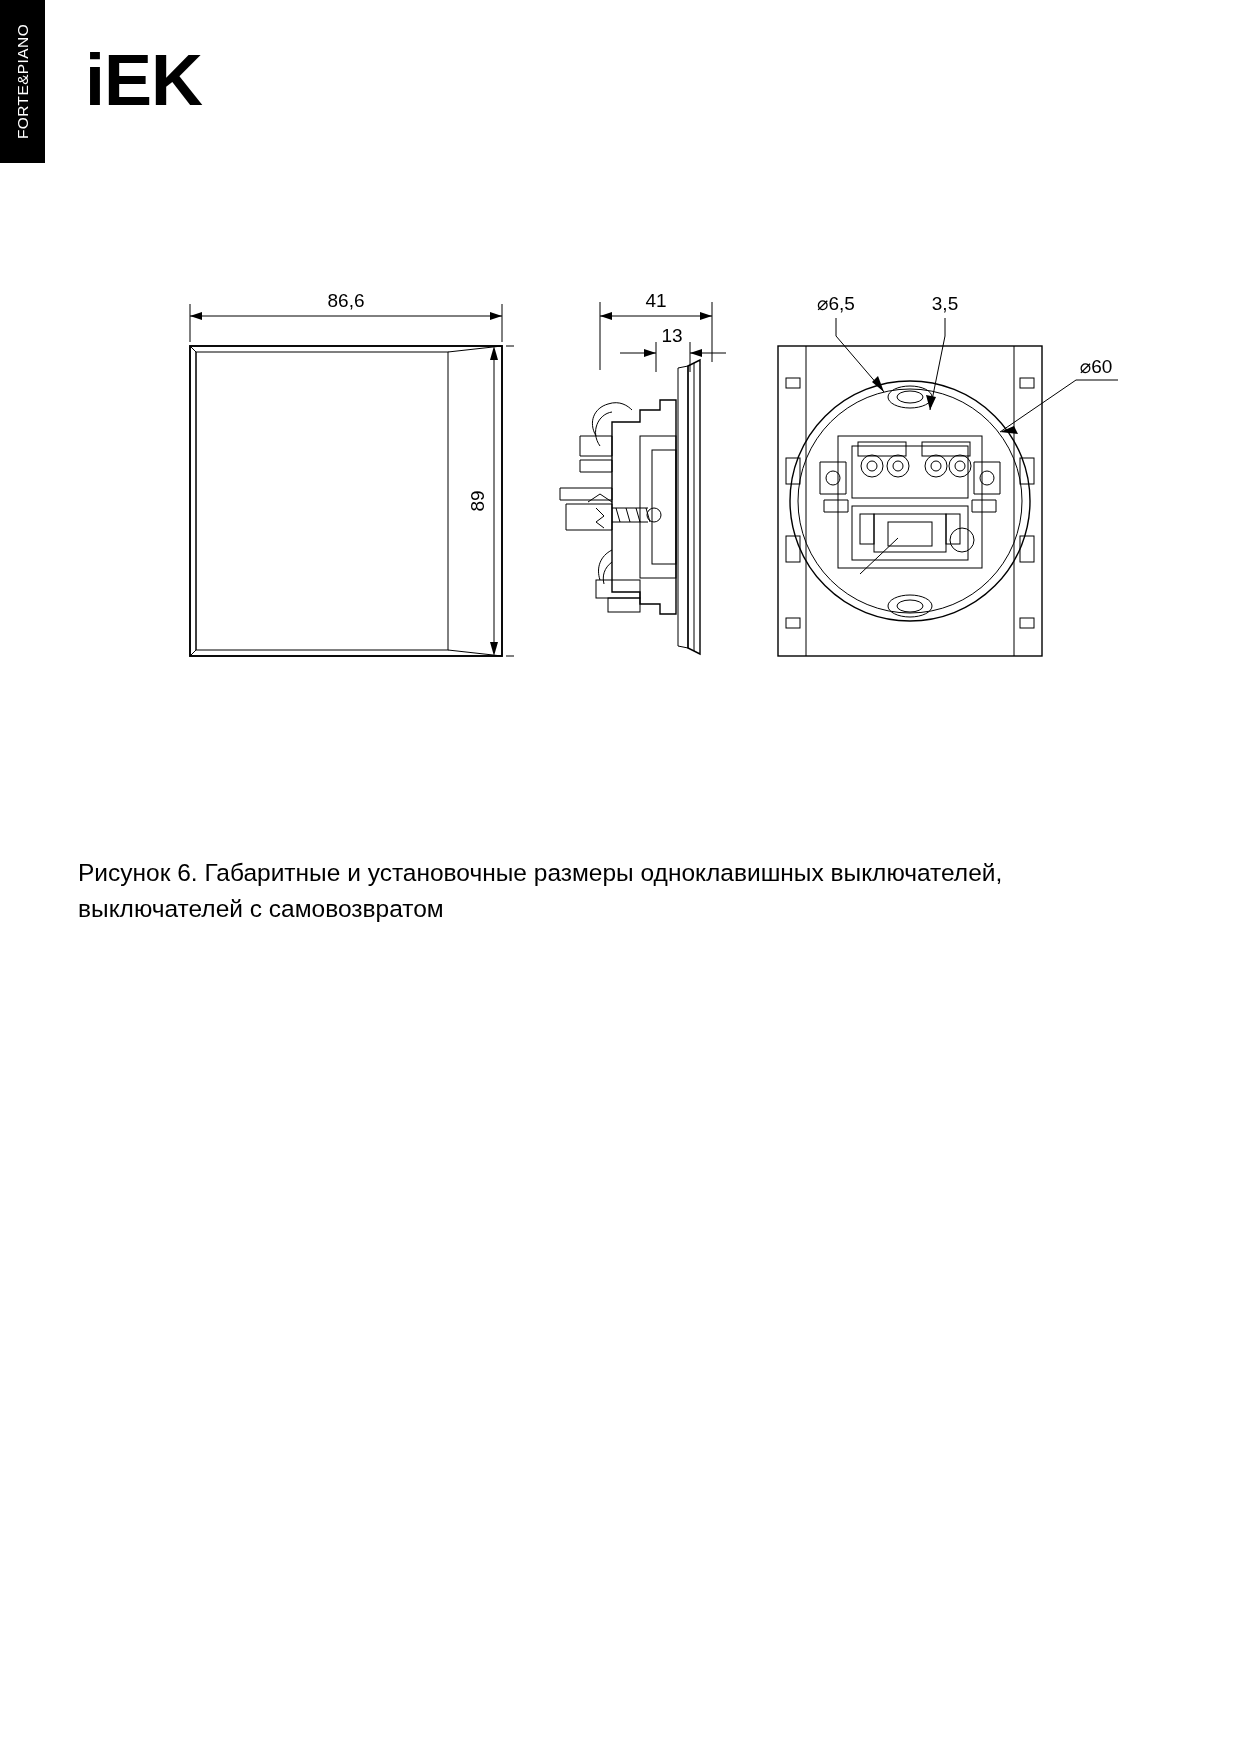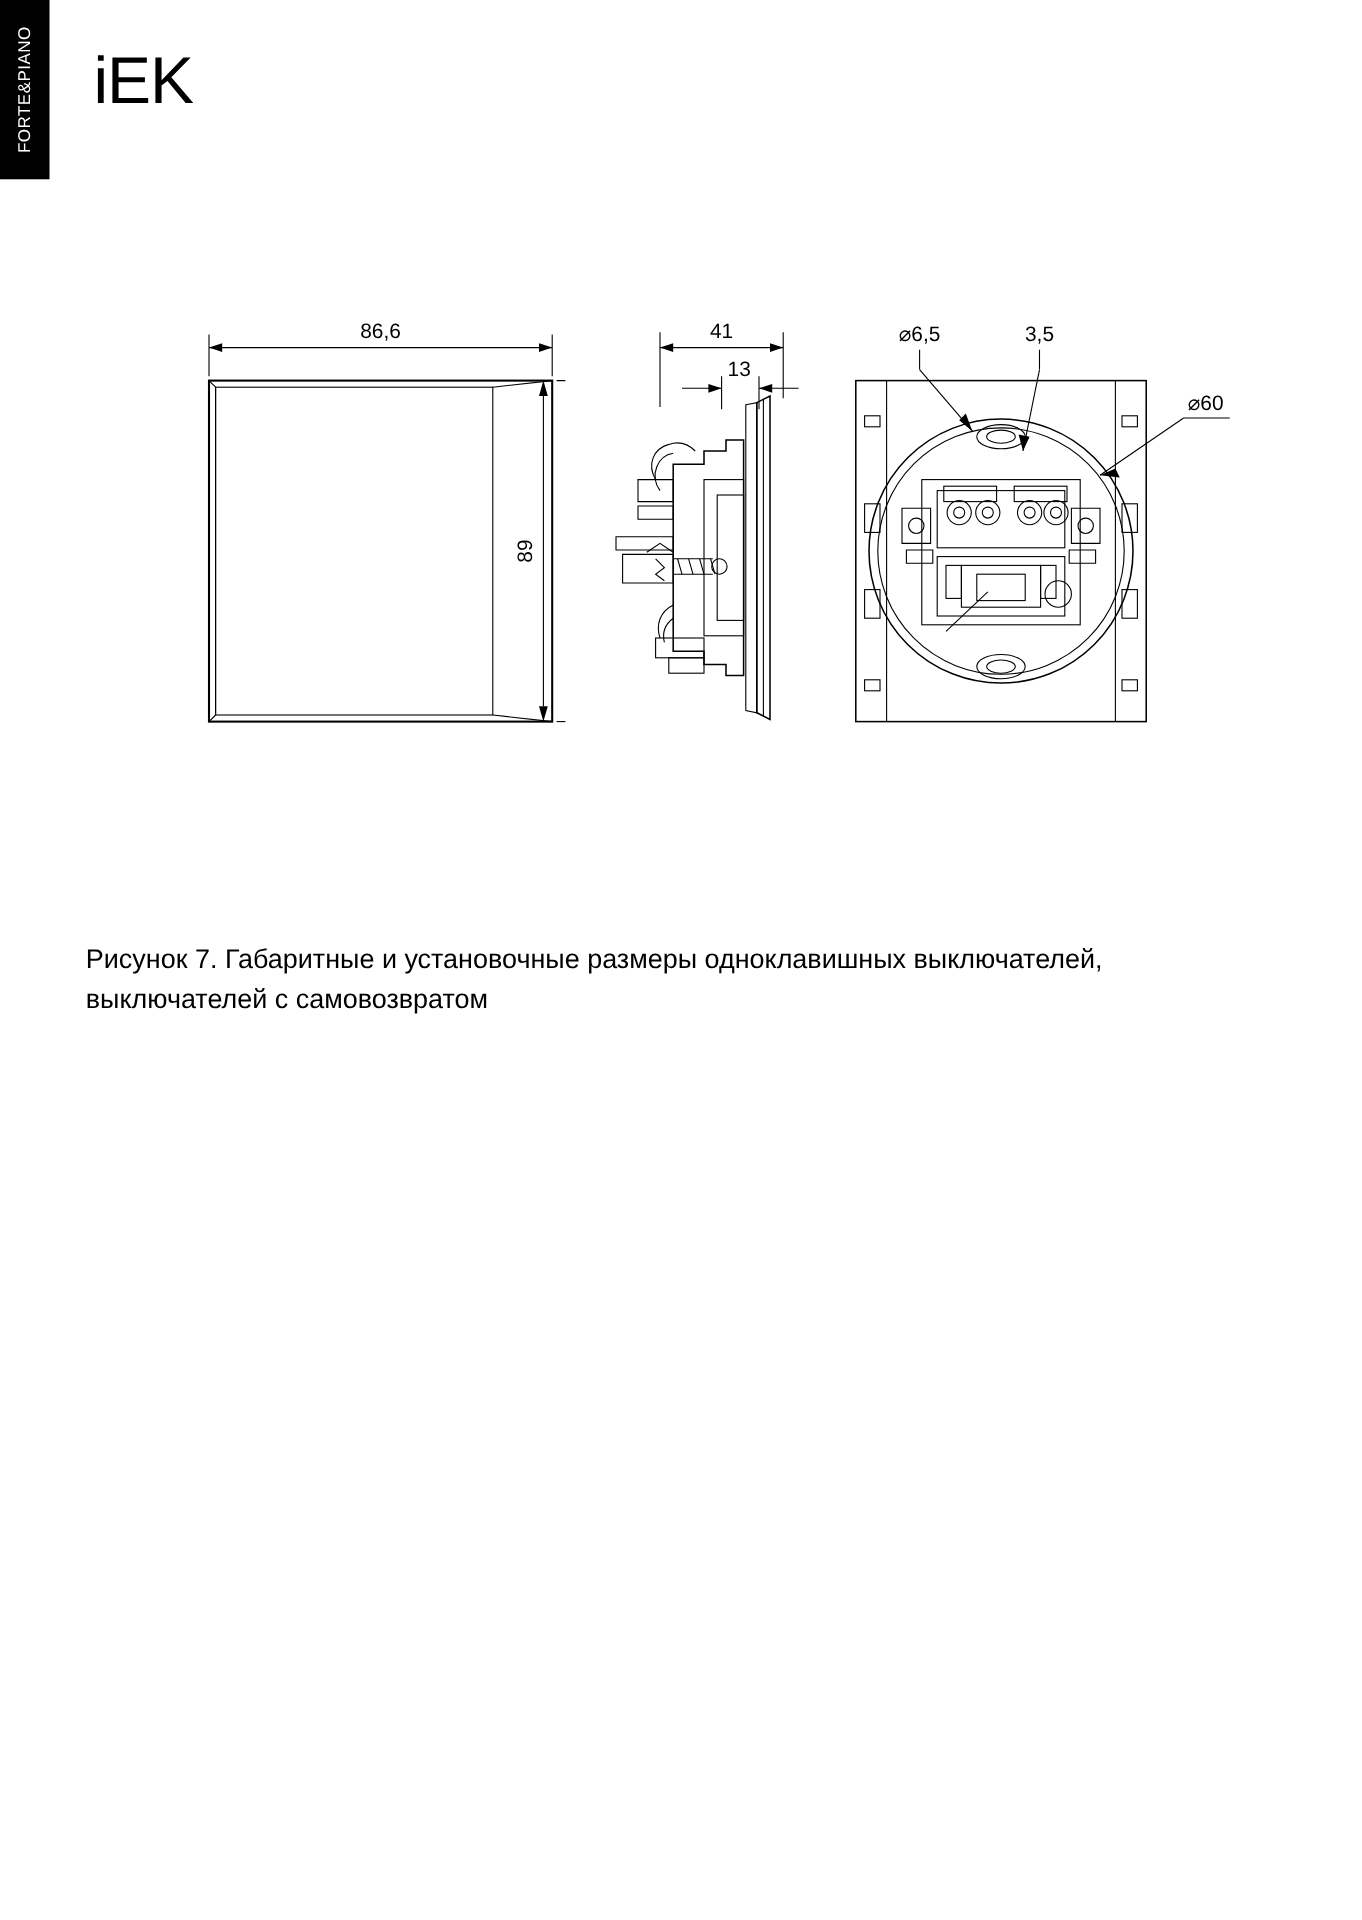--- a/index.html
+++ b/index.html
@@ -40,22 +40,22 @@
     display: flex;
     align-items: center;
     justify-content: center;
     font-weight: 400;
   }
 
   .logo {
     position: absolute;
     left: 85px;
     top: 44px;
-    font-size: 60px;
-    font-weight: 400;
+    font-size: 72px;
+    font-weight: 700;
     letter-spacing: -1px;
     line-height: 1;
     font-family: "Liberation Sans", sans-serif;
   }
 
   
   .figure {
     position: absolute;
     left: 0;
     top: 250px;
@@ -241,13 +241,13 @@
     <path d="M 1076 130 L 1000 182" class="ln thin"></path>
     <polygon points="1000,182 1014,176 1018,184" fill="#000"></polygon>
     <text x="1096" y="123" text-anchor="middle" class="dim-text">⌀60</text>
 
     <path d="M 898 288 L 860 324" class="ln thin"></path>
   </g>
 
 </svg>
 </div>
 
-<div class="caption">Рисунок 7. Габаритные и установочные размеры одноклавишных выключателей, выключателей с самовозвратом</div>
+<div class="caption">Рисунок 6. Габаритные и установочные размеры одноклавишных выключателей, выключателей с самовозвратом</div>
 
 </body></html>

